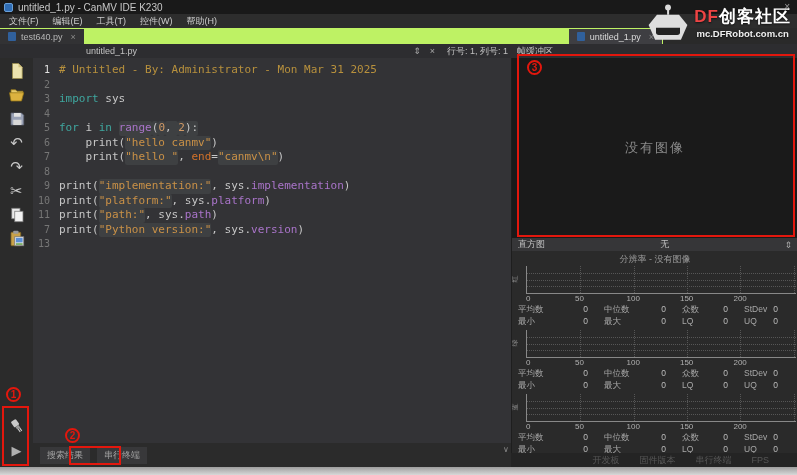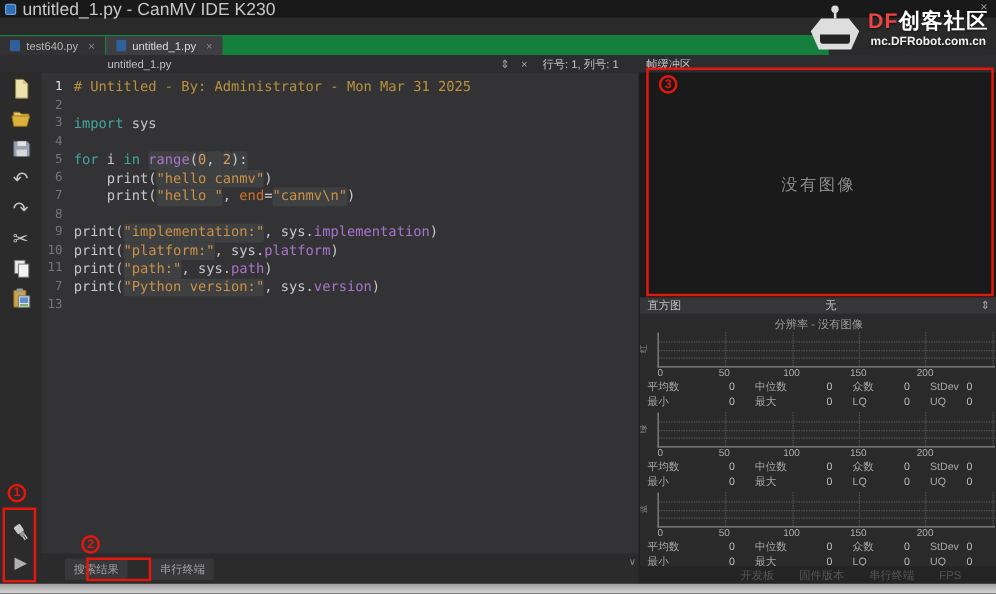--- a/index.html
+++ b/index.html
@@ -5,38 +5,38 @@
   * { margin:0; padding:0; box-sizing:border-box; }
   html,body { background:#555; }
   #app {
     position:relative; width:797px; height:475px; overflow:hidden;
     background:#2a2a2a; font-family:"Liberation Sans","DejaVu Sans",sans-serif;
     -webkit-font-smoothing:antialiased;
   }
   
   .titlebar { position:absolute; left:0; top:0; width:797px; height:14px; background:#191919; display:flex; align-items:center; padding-left:4px; }
   .app-icon { width:9px; height:9px; background:#2f6db5; border:1px solid #6aa0d8; border-radius:2px; margin-right:5px; flex:none; }
-  .title-text { color:#c8c8c8; font-size:14px; white-space:nowrap; }
+  .title-text { color:#c8c8c8; font-size:10px; white-space:nowrap; }
   .win-close { position:absolute; right:7px; top:1px; color:#9a9a9a; font-size:10px; z-index:36; }
   
   .menubar { position:absolute; left:0; top:14px; width:797px; height:14px; background:#2d2d2d; display:flex; align-items:center; padding-left:2px; }
   .menu-item { color:#cccccc; font-size:9px; padding:0 7px; cursor:default; }
   
-  .tabbar { position:absolute; left:0; top:28px; width:663px; height:16px; background:#15803d; display:flex; align-items:flex-end; }
+  .tabbar { position:absolute; left:0; top:28px; width:663px; height:16px; background:#bef264; display:flex; align-items:flex-end;justify-content:space-between; }
   .tab { height:15px; display:flex; align-items:center; padding:0 8px; background:#323234; color:#b5b5b5; font-size:9px; margin-right:1px; white-space:nowrap; }
   .tab.active { background:#3e3e42; color:#dadada; }
   .file-icon { width:8px; height:9px; background:#30609c; border-radius:1px; margin-right:5px; flex:none; }
   .tab-close { color:#8a8a8a; font-size:9px; margin-left:8px; }
   
   .docbar { position:absolute; left:0; top:44px; width:511px; height:14px; background:#2d2d30; display:flex; align-items:center; color:#c0c0c0; font-size:9px; }
   .docbar .fname { margin-left:86px; }
   .spacer { flex:1; }
   .doc-split { color:#a8a8a8; margin-right:9px; font-size:9px; }
   .doc-close { color:#a8a8a8; margin-right:12px; font-size:9px; }
-  .cursor-info { margin-right:16px; }
+  .cursor-info { margin-right:3px; }
   
   .panel-header { position:absolute; left:511px; top:44px; width:286px; height:14px; background:#2d2d30; display:flex; align-items:center; font-size:9px; color:#c8c8c8; padding:0 6px; }
   .fb-ctl { margin-left:13px; }
   .fb-ctl.dim { color:#5d5d5d; }
   
   .left-toolbar { position:absolute; left:0; top:58px; width:33px; height:409px; background:#2b2b2b; }
   .tool { width:24px; height:22px; margin:2px auto 2px; display:flex; align-items:center; justify-content:center; }
   .tool svg { width:18px; height:18px; }
   .ticon { color:#c9c9c9; font-size:15px; line-height:1; font-family:"DejaVu Sans",sans-serif; }
   .ticon.run { color:#b0b0b0; font-size:13px; }
@@ -49,21 +49,21 @@
   .c-comment { color:#b8913d; }
   .c-kw { color:#3fa79f; }
   .c-fn { color:#a974c9; }
   .c-num { color:#d19a66; }
   .c-str { color:#ca9147; }
   .c-kwarg { color:#d3722a; }
   .c-plain { color:#c7c7c7; }
   .hl { background:#3e4042; border-radius:2px; }
   
   .bottom-left { position:absolute; left:33px; top:443px; width:478px; height:24px; background:#2b2b2b; display:flex; align-items:center; }
-  .bl-tab { font-size:9px; color:#a2a2a2; padding:2px 7px; margin-left:19px; background:#38383a; white-space:nowrap; }
+  .bl-tab { font-size:9px; color:#a2a2a2; padding:2px 7px; margin-left:7px; background:#38383a; white-space:nowrap; }
   .statusbar-right { position:absolute; left:511px; top:453px; width:286px; height:14px; background:#242424; display:flex; align-items:center; justify-content:flex-end; padding-right:28px; }
   .status-item { color:#565656; font-size:9px; margin-left:20px; white-space:nowrap; }
   .bottom-strip { position:absolute; left:0; top:467px; width:797px; height:8px; background:linear-gradient(#9e9e9e,#d8d8d8); }
   .collapse-chevron { position:absolute; left:503px; top:445px; color:#8a8a8a; font-size:8px; z-index:10; }
   
   .right-panel { position:absolute; left:511px; top:58px; width:286px; height:395px; background:#2a2a2a; border-left:1px solid #1e1e1e; }
   .framebuffer { position:absolute; left:0; top:0; width:286px; height:180px; background:#1a1a1a; display:flex; align-items:center; justify-content:center; }
   .fb-empty { color:#8a8a8a; font-size:13px; letter-spacing:2px; }
   .histo-header { position:absolute; left:0; top:180px; width:286px; height:13px; background:#363638; display:flex; align-items:center; font-size:9px; color:#c0c0c0; padding:0 6px; }
   .hh-mode { flex:1; text-align:center; }
@@ -104,20 +104,27 @@
 <body>
 
 <div id="app">
 
   <div class="titlebar">
     <span class="app-icon"></span>
     <span class="title-text">untitled_1.py - CanMV IDE K230</span>
   </div>
   <span class="win-close">×</span>
 
+  <div class="menubar" id="menubar">
+      <span class="menu-item">文件(F)</span>
+      <span class="menu-item">编辑(E)</span>
+      <span class="menu-item">工具(T)</span>
+      <span class="menu-item">控件(W)</span>
+      <span class="menu-item">帮助(H)</span>
+    </div>
 
   <div class="tabbar" id="tabbar">
       <div class="tab">
         <span class="file-icon"></span>
         <span>test640.py</span>
         <span class="tab-close">×</span>
       </div>
       <div class="tab active">
         <span class="file-icon"></span>
         <span>untitled_1.py</span>

